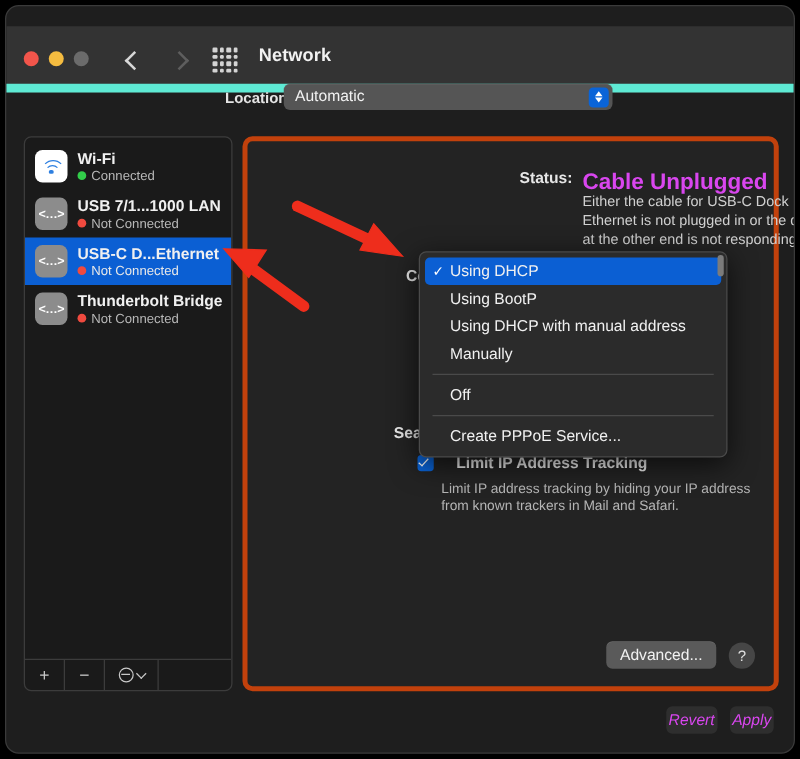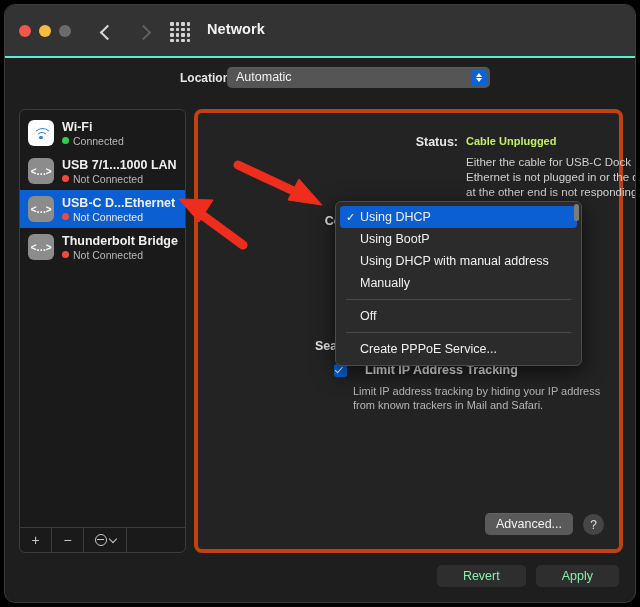--- a/index.html
+++ b/index.html
@@ -23,24 +23,24 @@
     width: 632px; height: 599px;
     background: #1e1e1e;
     border-radius: 11px;
     border: 1px solid #3a3a3a;
     box-sizing: border-box;
     overflow: hidden;
   }
 
   
   .titlebar {
-    position: absolute; left: 0; top: 0;
+    position: absolute; left: 0; top: 16px;
     width: 100%; height: 53px;
     background: #333333;
-    border-bottom: 2px solid #5eead4;
+    border-bottom: 7px solid #5eead4;
     box-sizing: border-box;
   }
   .lights { position: absolute; left: 14px; top: 20px; display: flex; gap: 8px; }
   .light { width: 12px; height: 12px; border-radius: 50%; }
   .light.red { background: #f2554b; }
   .light.yellow { background: #f5bc40; }
   .light.green { background: #6b6b6b; }
 
   .navbtn {
     position: absolute; top: 14px;
@@ -203,21 +203,21 @@
 
   .row-label {
     position: absolute;
     text-align: right;
     font-size: 12.5px; color: #e6e6e6; font-weight: bold;
     width: 160px;
   }
   .status-label { left: 100px; top: 22px; }
   .status-val {
     position: absolute; left: 268px; top: 22px;
-    font-size: 11px; font-weight: bold; color: #bef264;
+    font-size: 18px; font-weight: bold; color: #d946ef;
   }
   .status-desc {
     position: absolute; left: 268px; top: 42px;
     width: 200px;
     font-size: 11.5px; color: #d0d0d0; line-height: 15px;
   }
 
   .f-label { left: 55px; }
   .lbl-cfg  { top: 101px; }
   .lbl-ip   { top: 126px; }
@@ -259,24 +259,24 @@
     position: absolute; right: 15px; bottom: 14px;
     width: 21px; height: 21px; border-radius: 50%;
     background: #464646;
     display: flex; align-items: center; justify-content: center;
     font-size: 12px; color: #e0e0e0;
   }
 
   
   .bottom-btns { position: absolute; right: 16px; bottom: 15px; display: flex; gap: 10px; }
   .bb {
-    height: 22px; padding: 0 26px;
+    height: 22px; padding: 0 2px;
     background: #2e2e2e; border-radius: 5px;
     display: flex; align-items: center;
-    font-size: 12.5px; color: #86efac;
+    font-size: 12.5px; color: #d946ef; font-style: italic;
   }
 
   
   .menu {
     position: absolute; left: 330px; top: 196px;
     width: 247px;
     background: #2b2b2b;
     border: 1px solid #4a4a4a;
     border-radius: 6px;
     box-shadow: 0 6px 22px rgba(0,0,0,0.65);

